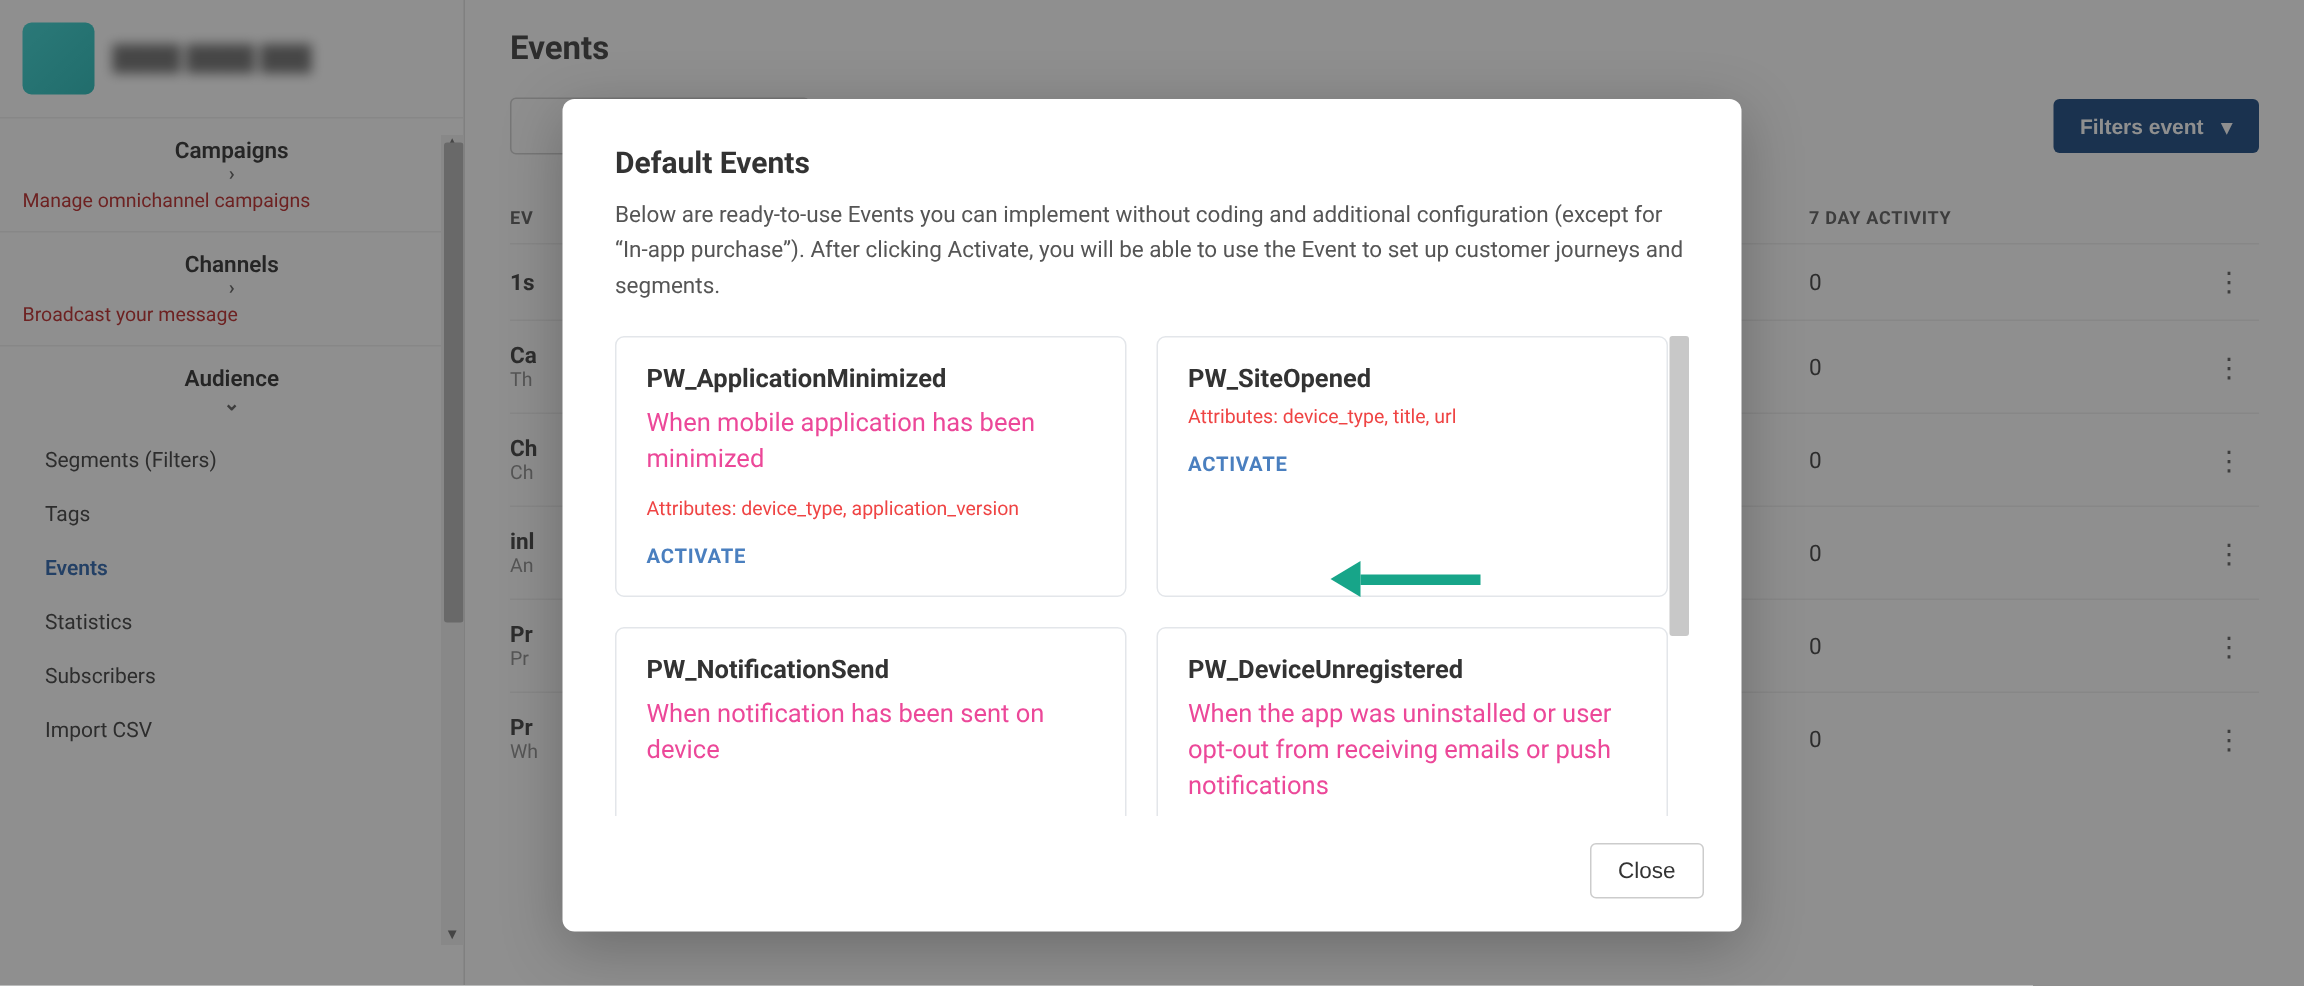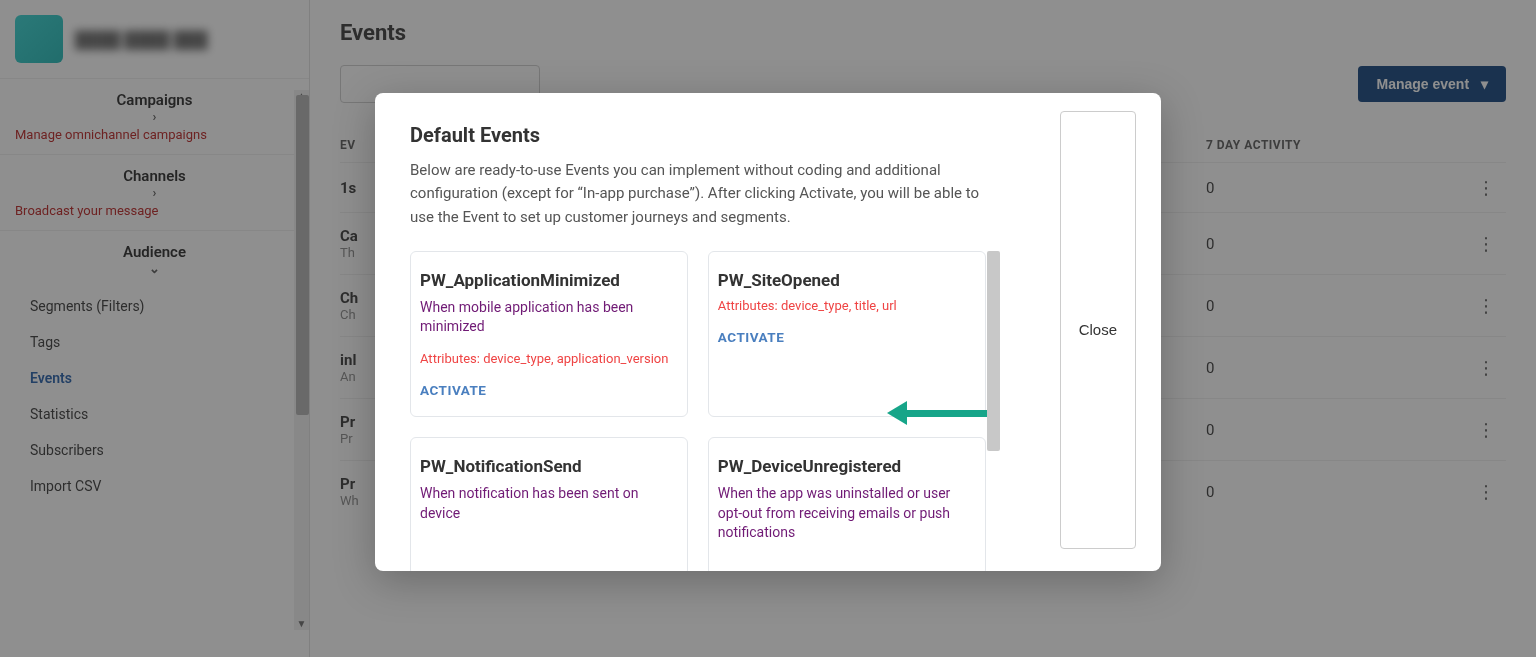--- a/index.html
+++ b/index.html
@@ -30,29 +30,29 @@
 .col-name { flex: 1; }
 .col-activity { width: 260px; }
 .col-menu { width: 40px; }
 .row { display: flex; align-items: center; padding: 14px 0; border-top: 1px solid #eee; }
 .row-title { font-weight: 700; font-size: 15px; }
 .row-sub { font-size: 13px; color: #888; }
 .activity-val { font-size: 15px; color: #333; width: 260px; }
 .kebab { font-size: 18px; color: #555; cursor: pointer; width: 40px; text-align: center; }
 
 .overlay { position: absolute; inset: 0; background: rgba(40,40,40,0.52); display: flex; align-items: flex-start; justify-content: center; }
-.modal { background: #fff; width: 786px; border-radius: 8px; margin-top: 93px; box-shadow: 0 10px 40px rgba(0,0,0,0.25); display:flex; flex-direction:row; max-height: 570px; }
+.modal { background: #fff; width: 786px; border-radius: 8px; margin-top: 66px; box-shadow: 0 10px 40px rgba(0,0,0,0.25); display:flex; flex-direction:column; max-height: 570px; }
 .modal-body { padding: 30px 35px 0; overflow: hidden; position: relative; flex:1; }
 .modal-title { font-size: 20px; font-weight: 700; margin-bottom: 12px; }
 .modal-desc { font-size: 15px; color: #555; line-height: 1.55; margin-bottom: 22px; }
 .cards-wrap { position: relative; }
 .cards { display: grid; grid-template-columns: 1fr 1fr; gap: 20px; max-height: 320px; overflow: hidden; padding-right: 14px; }
-.card { border: 1px solid #e3e6ea; border-radius: 6px; padding: 18px 9px; position: relative; }
+.card { border: 1px solid #e3e6ea; border-radius: 6px; padding: 18px 20px; position: relative; }
 .card-title { font-weight: 700; font-size: 17px; margin-bottom: 8px; }
-.card-desc { font-size: 14px; color: #701a75; margin-bottom: 14px; line-height:1.4; }
+.card-desc { font-size: 17px; color: #ec4899; margin-bottom: 14px; line-height:1.4; }
 .card-attrs { font-size: 13px; color: #ef4444; margin-bottom: 16px; }
 .activate { color: #4a7fbf; font-weight: 700; font-size: 13.5px; letter-spacing: 0.5px; cursor: pointer; }
 .modal-scroll { position: absolute; right: 0; top: 0; width: 13px; height: 320px; }
 .modal-scroll-thumb { position:absolute; top:0; width:13px; height:200px; background:#c8c8c8; border-radius:2px; }
 .modal-scroll-arrow { position:absolute; width:13px; height:14px; font-size:9px; text-align:center; color:#555; }
 .modal-scroll-arrow.up { top:0; }
 .arrow-annot { position: absolute; pointer-events: none; }
 .arrow-annot .shaft { width: 80px; height: 7px; background: #17a589; }
 .arrow-annot .head { width: 0; height: 0; border-top: 12px solid transparent; border-bottom: 12px solid transparent; border-right: 20px solid #17a589; position:absolute; left:-20px; top:-8.5px; }
 .modal-footer { padding: 18px 25px 22px; display:flex; justify-content:flex-end; }
@@ -101,21 +101,21 @@
     <div class="scroll-arrow up">▲</div>
     <div class="scrollbar-thumb"></div>
     <div class="scroll-arrow down">▼</div>
   </aside>
 
   <main class="main">
     <h1 class="page-title">Events</h1>
     <div class="toolbar">
       <input class="search" style="">
       <button class="create-btn">
-        <span>Manage event</span>
+        <span>Filters event</span>
         <span style="margin-left:8px;">▾</span>
       </button>
     </div>
     <div class="table-head">
       <div class="col-name">EV</div>
       <div class="col-activity">7 DAY ACTIVITY</div>
       <div class="col-menu"></div>
     </div>
     <div id="rows">
         <div class="row">

